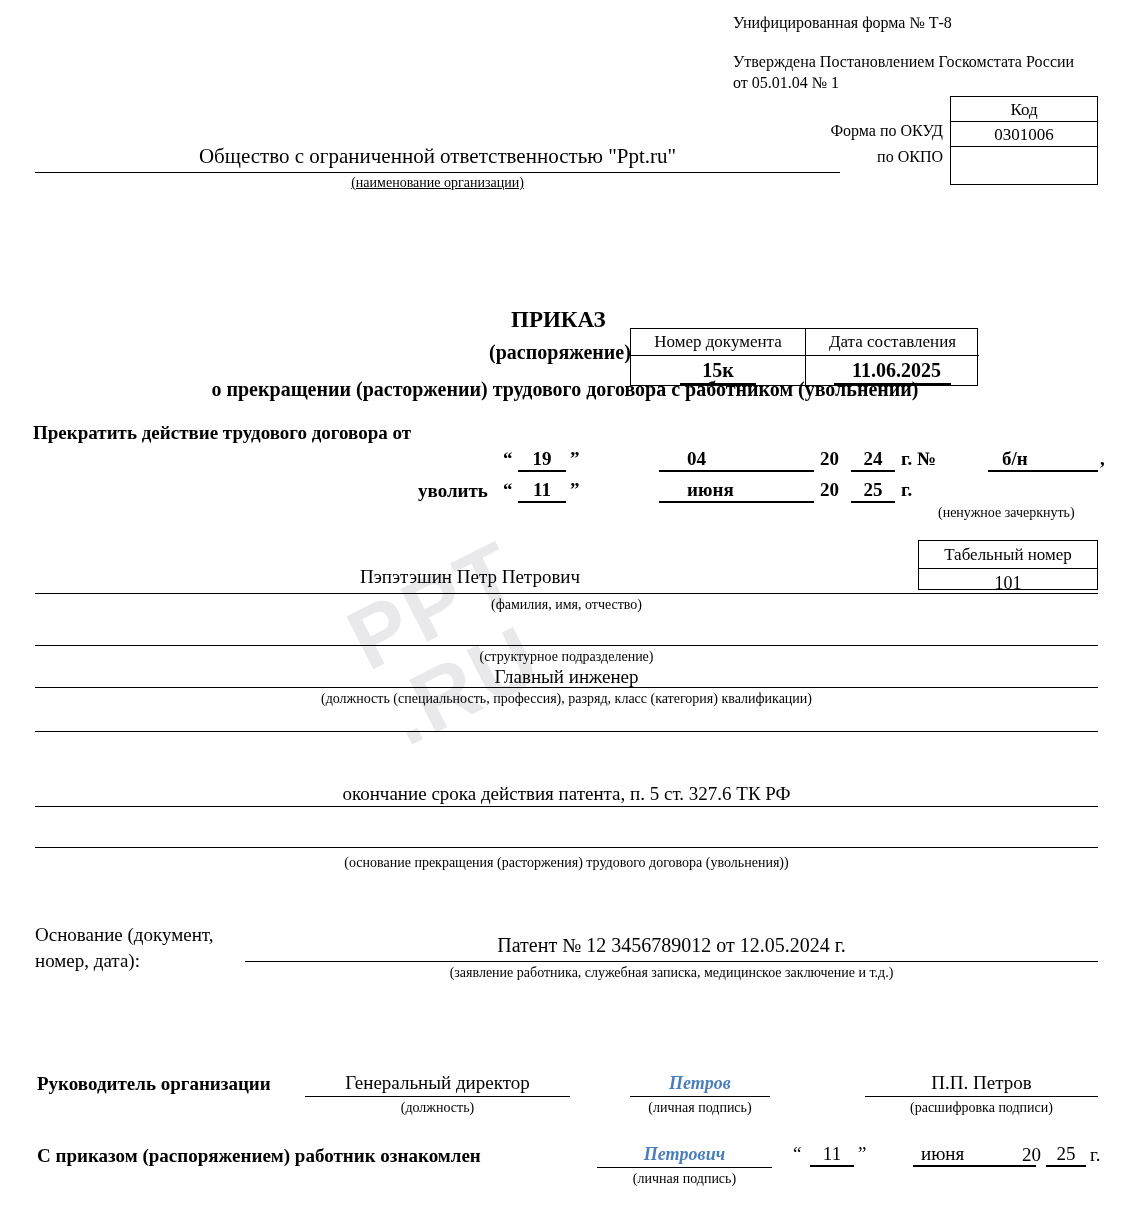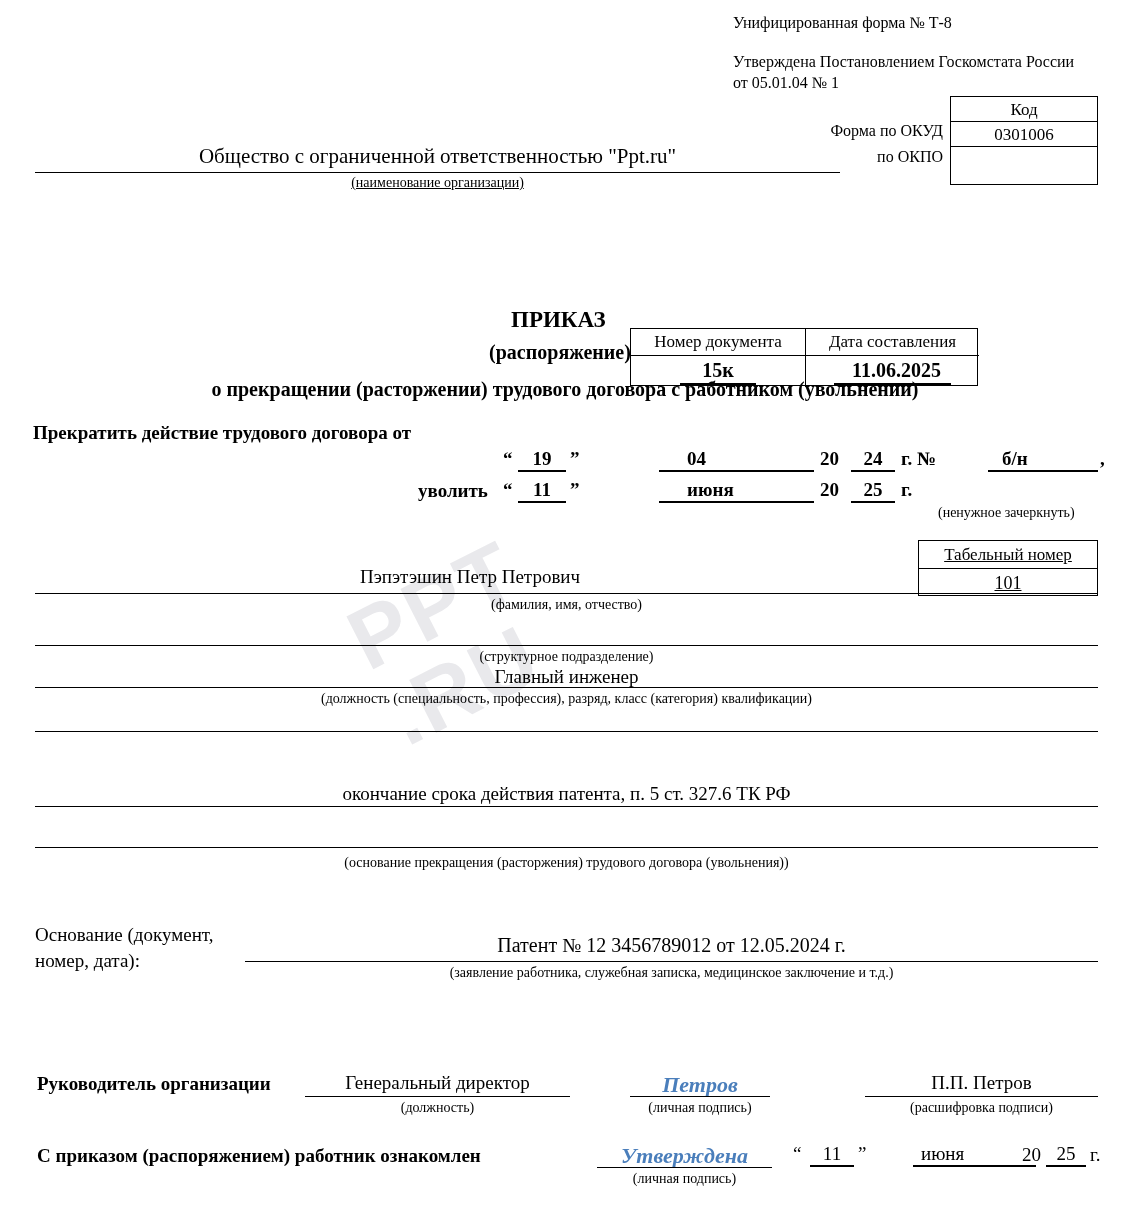--- a/index.html
+++ b/index.html
@@ -105,21 +105,21 @@
     display: inline-block;
     text-align: center;
     line-height: 1.1;
   }
 
   .sig {
     font-family: "Liberation Serif", serif;
     font-style: italic;
     font-weight: bold;
     color: #4a7ebb;
-    font-size: 22px;
+    font-size: 18px;
     text-align: center;
     line-height: 1;
   }
   .small-note {
     font-size: 14px;
     line-height: 1;
   }
 </style>
 </head>
 <body>
@@ -182,21 +182,21 @@
   <div class="abs val-bold-u" style="left:518px; top:480px; width:48px;">11</div>
   <div class="abs body-bold" style="left:570px; top:480px;">”</div>
 
   <div class="abs val-bold-u" style="left:659px; top:480px; width:155px; text-align:left; padding-left:28px; box-sizing:border-box;">июня</div>
   <div class="abs body-bold" style="left:820px; top:480px;">20</div>
   <div class="abs val-bold-u" style="left:851px; top:480px; width:44px;">25</div>
   <div class="abs body-bold" style="left:901px; top:480px;">г.</div>
 
   <div class="abs small-note" style="left:938px; top:506px;">(ненужное зачеркнуть)</div>
 
-  <div class="abs box" style="left:918px; top:540px; width:180px; height:56px;text-decoration:underline;">
+  <div class="abs box" style="left:918px; top:540px; width:180px; height:50px;">
     <div class="box-row" style="height:28px;">Табельный номер</div>
     <div class="box-row last" style="height:27px; font-size:18px;">101</div>
   </div>
 
   <div class="abs" style="left:35px; top:567px; width:870px; text-align:center; font-size:19px; line-height:1;">Пэпэтэшин Петр Петрович</div>
   <div class="abs rule" style="left:35px; top:593px; width:1063px;"></div>
   <div class="abs caption" style="left:35px; top:598px; width:1063px;">(фамилия, имя, отчество)</div>
 
   <div class="abs" style="left:35px; top:622px; width:1063px; text-align:center; font-size:19px; line-height:1;"></div>
   <div class="abs rule" style="left:35px; top:645px; width:1063px;"></div>
@@ -230,21 +230,21 @@
   <div class="abs sig" style="left:630px; top:1074px; width:140px;">Петров</div>
   <div class="abs rule" style="left:630px; top:1096px; width:140px;"></div>
   <div class="abs caption" style="left:630px; top:1101px; width:140px;">(личная подпись)</div>
 
   <div class="abs" style="left:865px; top:1073px; width:233px; text-align:center; font-size:19px; line-height:1;">П.П. Петров</div>
   <div class="abs rule" style="left:865px; top:1096px; width:233px;"></div>
   <div class="abs caption" style="left:865px; top:1101px; width:233px;">(расшифровка подписи)</div>
 
   <div class="abs body-bold nowrap" style="left:37px; top:1146px;">С приказом (распоряжением) работник ознакомлен</div>
 
-  <div class="abs sig" style="left:597px; top:1145px; width:175px;">Утверждена</div>
+  <div class="abs sig" style="left:597px; top:1145px; width:175px;">Петрович</div>
   <div class="abs rule" style="left:597px; top:1167px; width:175px;"></div>
   <div class="abs caption" style="left:597px; top:1172px; width:175px;">(личная подпись)</div>
 
   <div class="abs" style="left:793px; top:1143px; font-size:19px;">“</div>
   <div class="abs val-bold-u" style="left:810px; top:1144px; width:44px; font-weight:normal;">11</div>
   <div class="abs" style="left:858px; top:1143px; font-size:19px;">”</div>
 
   <div class="abs val-bold-u" style="left:913px; top:1144px; width:123px; font-weight:normal; text-align:left; padding-left:8px; box-sizing:border-box;">июня</div>
   <div class="abs" style="left:1022px; top:1144px; font-size:19px;">20</div>
   <div class="abs val-bold-u" style="left:1046px; top:1144px; width:40px; font-weight:normal;">25</div>

